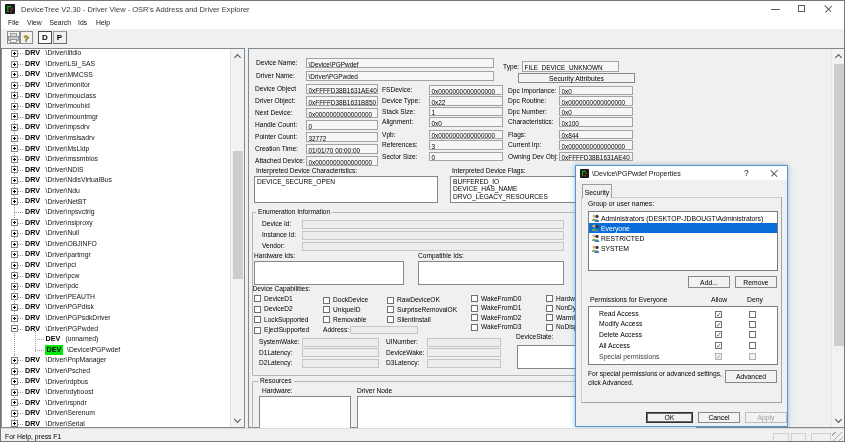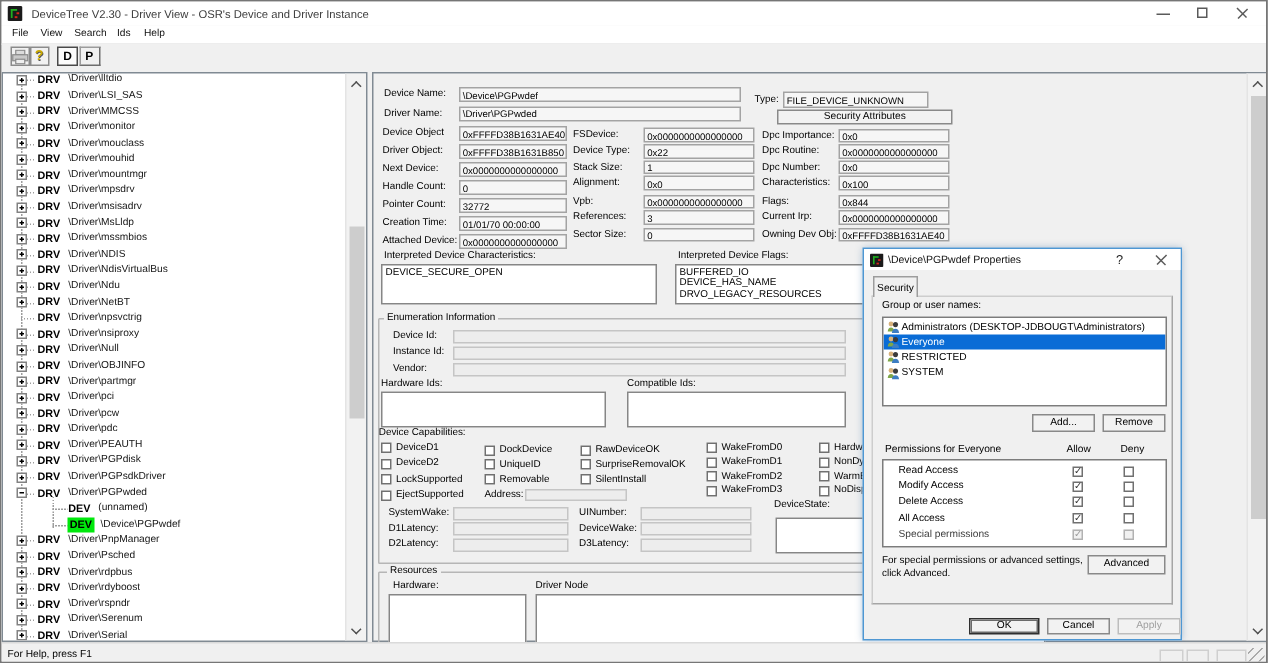--- a/index.html
+++ b/index.html
@@ -87,21 +87,21 @@
 <div id="win">
 
   <div id="titlebar">
     <svg class="abs" style="left:4px;top:3px" width="10" height="10" viewBox="0 0 10 10">
       <rect width="10" height="10" rx="1" fill="#1a1a1a"></rect>
       <rect x="2.2" y="2" width="1.2" height="6" fill="#1fae1f"></rect>
       <rect x="2.2" y="2" width="4.2" height="1.2" fill="#1fae1f"></rect>
       <rect x="6" y="4.2" width="1.8" height="1.3" fill="#d42818"></rect>
       <rect x="4.8" y="6.8" width="1.8" height="1.3" fill="#d42818"></rect>
     </svg>
-    <span id="title-text">DeviceTree V2.30 - Driver View - OSR's Device and Driver Instance</span>
+    <span id="title-text">DeviceTree V2.30 - Driver View - OSR's Address and Driver Explorer</span>
     <div class="wbtn" style="left:762px">
       <div class="xline" style="left:8px;top:8px;width:9px;height:1px"></div>
     </div>
     <div class="wbtn" style="left:788px">
       <div class="abs" style="left:9px;top:4px;width:7px;height:7px;border:1px solid #5a5a5a;box-sizing:border-box"></div>
     </div>
     <div class="wbtn" style="left:815px">
       <div class="xline" style="left:9px;top:4px;width:9px;height:1px;transform:rotate(45deg);transform-origin:left top"></div>
       <div class="xline" style="left:9px;top:10.5px;width:9px;height:1px;transform:rotate(-45deg);transform-origin:left top"></div>
     </div>

